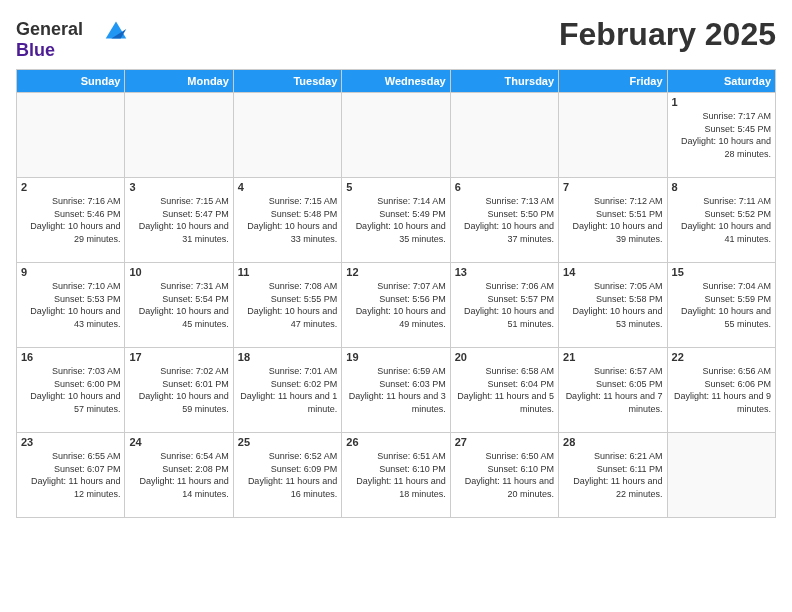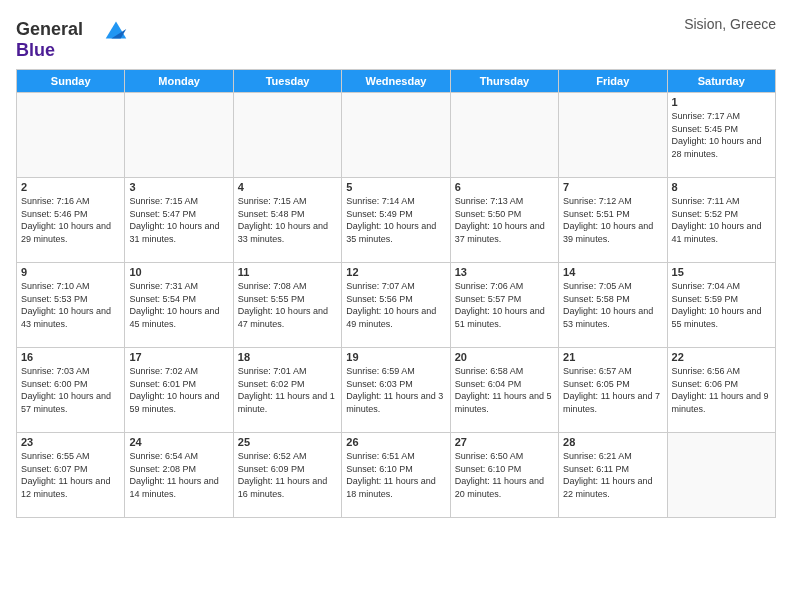--- a/index.html
+++ b/index.html
@@ -45,21 +45,21 @@
     }
     .calendar {
       width: 100%;
       border-collapse: collapse;
       font-size: 10px;
     }
     .calendar th {
       background: #2196F3;
       color: #fff;
       padding: 5px 4px;
-      text-align: center;
+      text-align: right;
       font-size: 11px;
       font-weight: bold;
       border: 1px solid #ccc;
     }
     .calendar td {
       border: 1px solid #ccc;
       vertical-align: top;
       padding: 3px 4px;
       width: calc(100% / 7);
       min-height: 80px;
@@ -73,40 +73,41 @@
       font-size: 11px;
       font-weight: bold;
       color: #333;
       display: block;
       margin-bottom: 2px;
     }
     .day-detail {
       font-size: 9px;
       color: #333;
       line-height: 1.4;
+      text-align: right;
     }
   </style>
 </head>
 <body>
 
 <div class="header">
   <div class="logo">
     <div>
       <div style="display:flex;align-items:center;gap:17px;">
         <span class="logo-text">General</span>
         <svg class="logo-icon" viewBox="0 0 30 30">
           <polygon points="4,24 15,6 26,24" fill="#2196F3"></polygon>
           <polygon points="10,24 20,24 26,14" fill="#1565C0"></polygon>
         </svg>
       </div>
       <div style="font-size:18px;font-weight:bold;color:#4c1d95;margin-top:-4px;">Blue</div>
     </div>
   </div>
   <div class="title-block">
-    <div class="location">Sision, Greece</div>
+    <div class="month-title">February 2025</div>
   </div>
 </div>
 
 <table class="calendar">
   <thead>
     <tr>
     <th>Sunday</th>
         <th>Monday</th>
         <th>Tuesday</th>
         <th>Wednesday</th>

